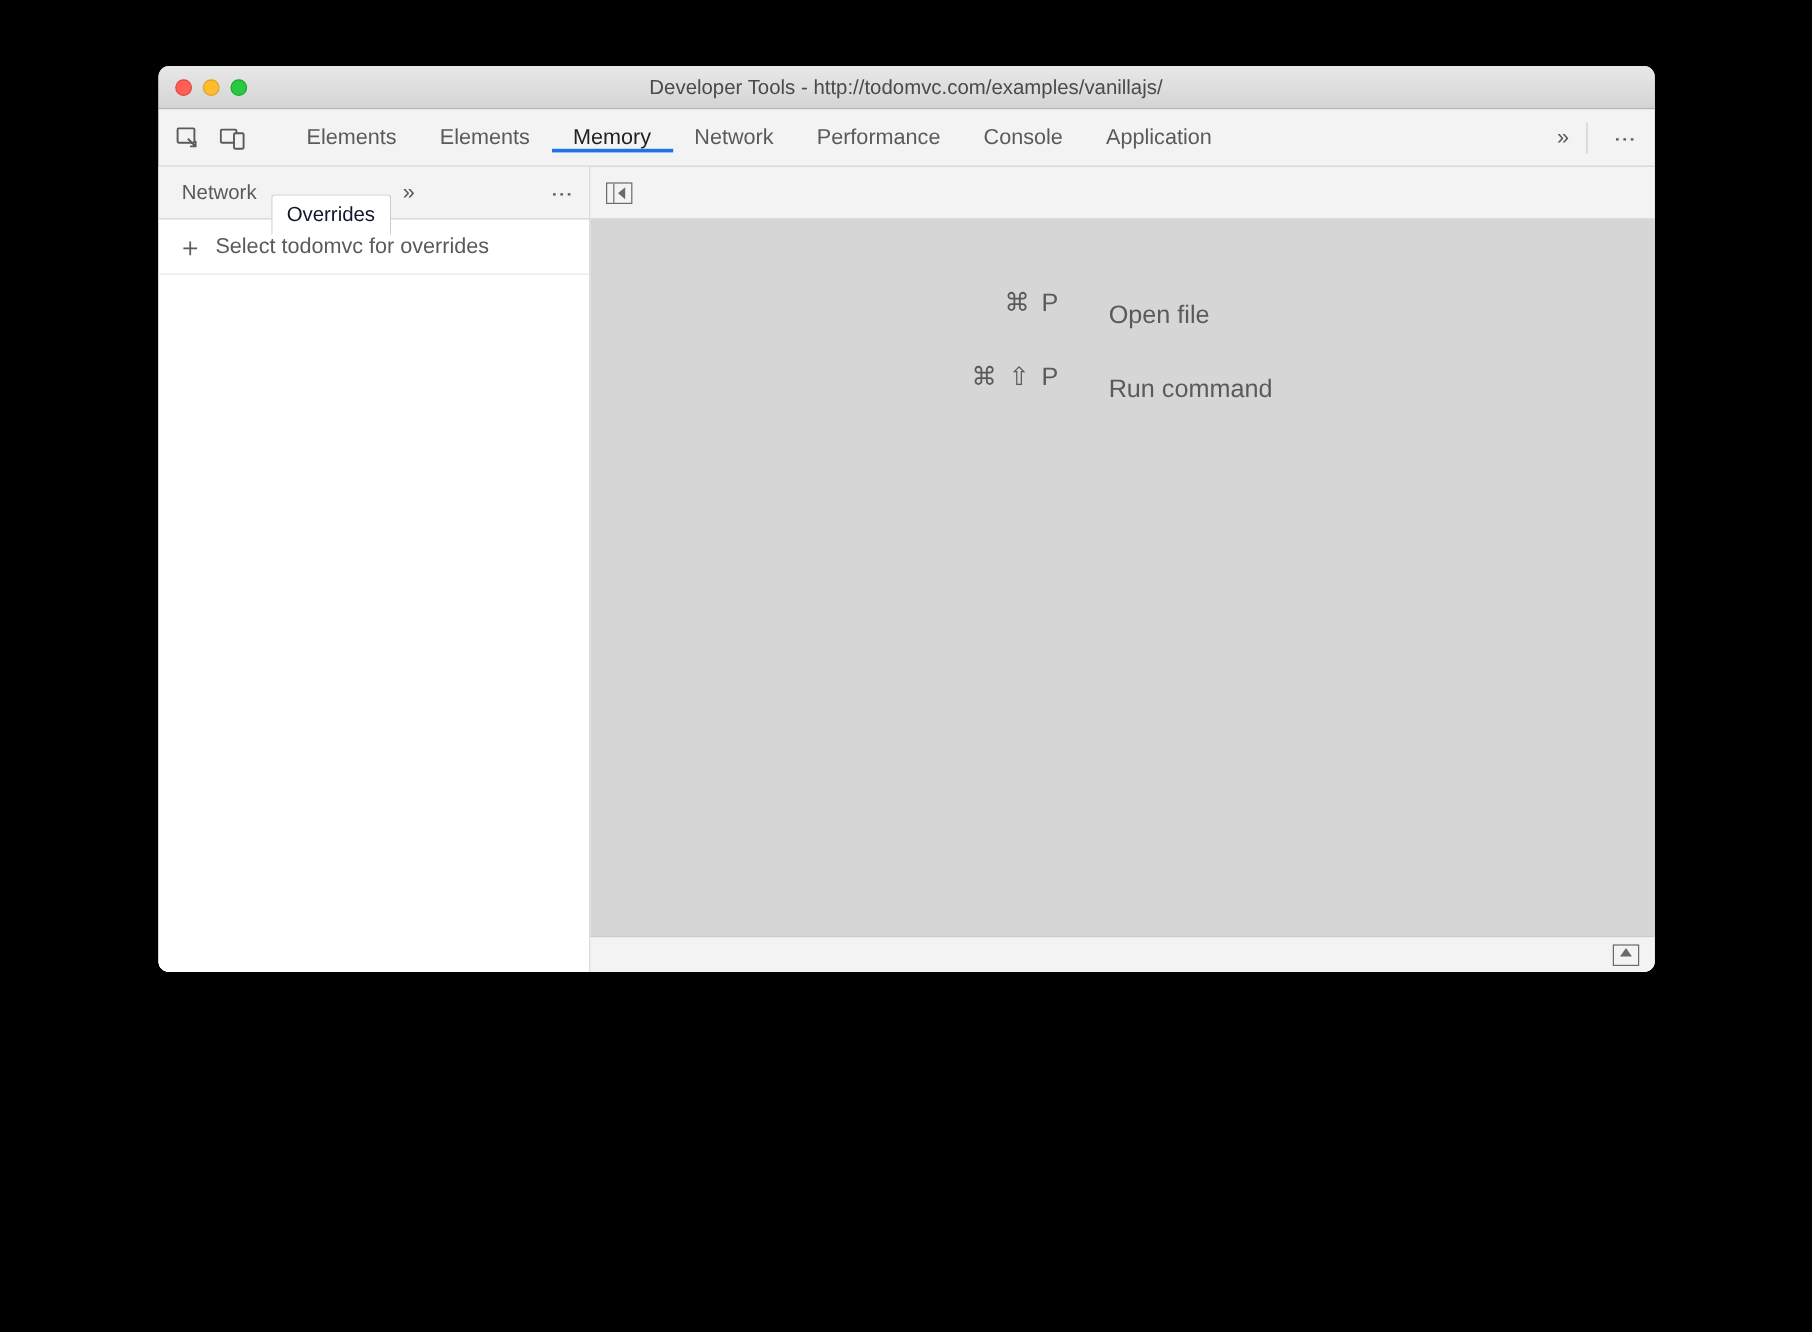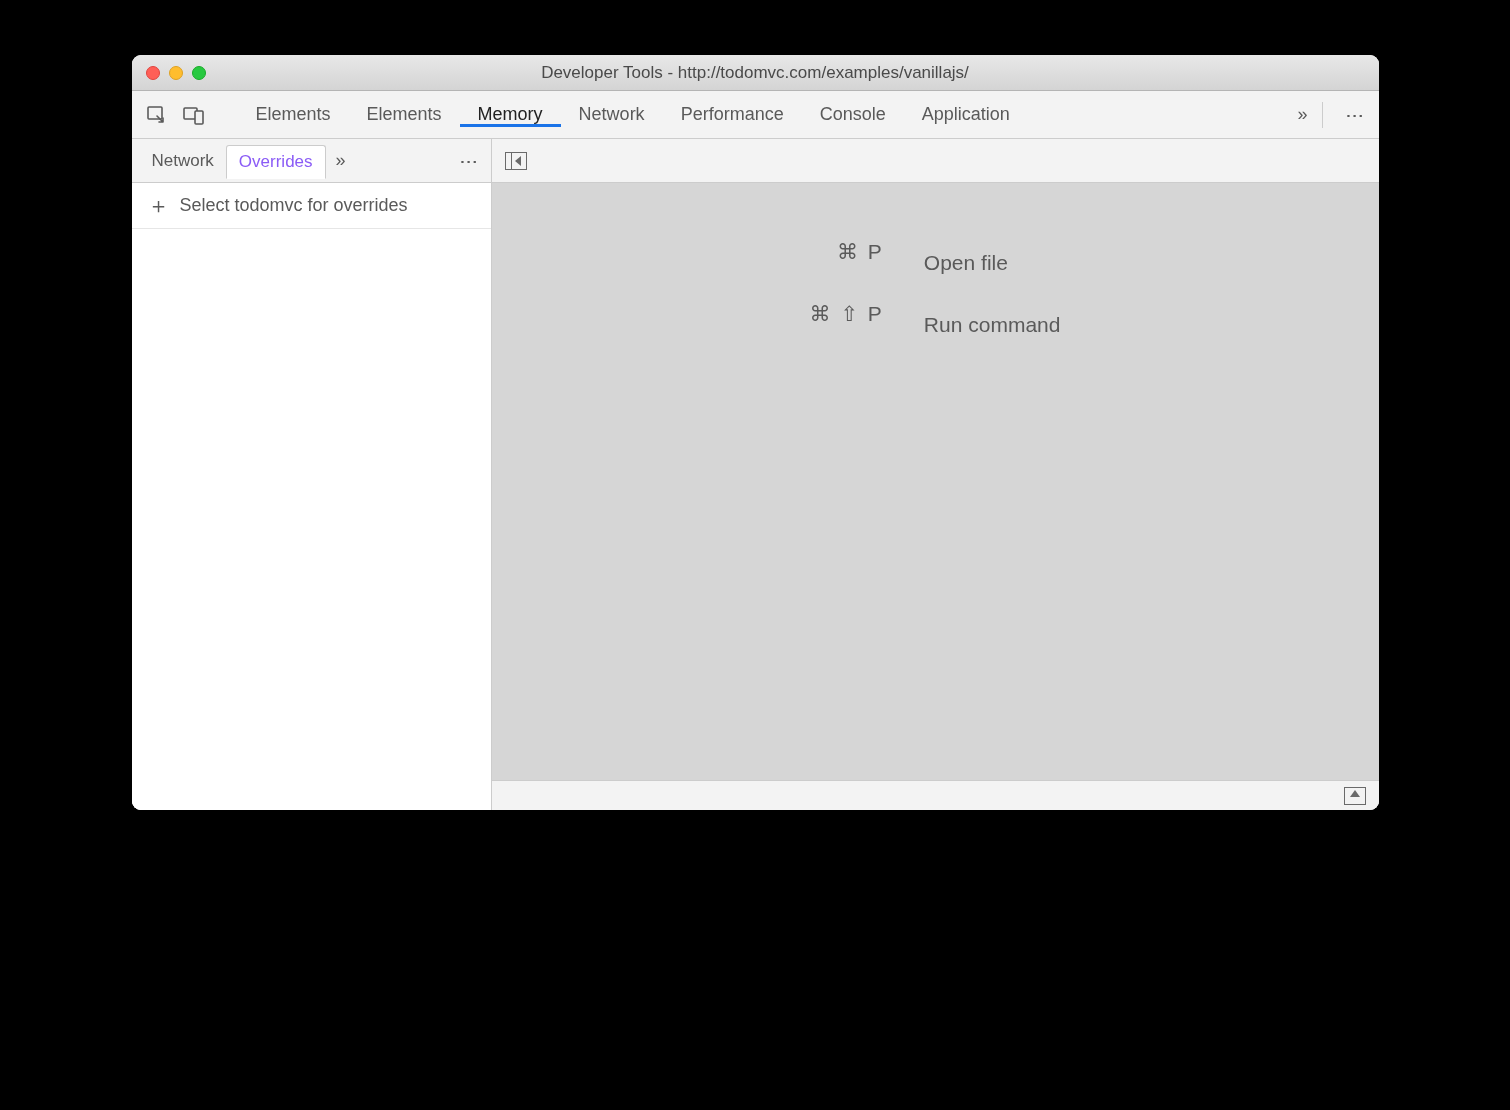--- a/index.html
+++ b/index.html
@@ -119,25 +119,25 @@
     }
     .sidebar-tab {
       padding: 6px 12px;
       font-size: 17px;
       color: #5a5a5a;
       cursor: pointer;
       border-radius: 3px 3px 0 0;
     }
     .sidebar-tab.active {
       background: #fff;
-      color: #8b5cf6;
+      color: #0f172a;
       border: 1px solid #ccc;
       border-bottom: 1px solid #fff;
       position: relative;
-      top: 1px;
+      top: 18px;
     }
     .sidebar-tabs .icon-btn { margin-left: 6px; }
     .sidebar-tabs .kebab { margin-left: auto; }
     .sidebar-content {
       flex: 1;
       background: #fff;
     }
     .select-row {
       height: 46px;
       display: flex;

